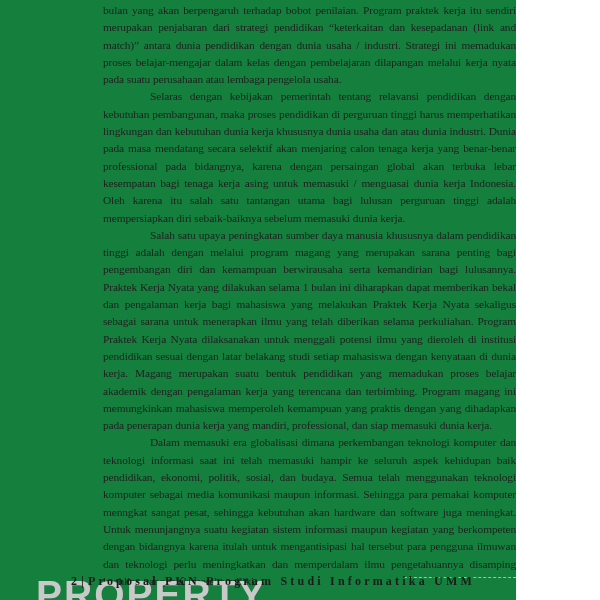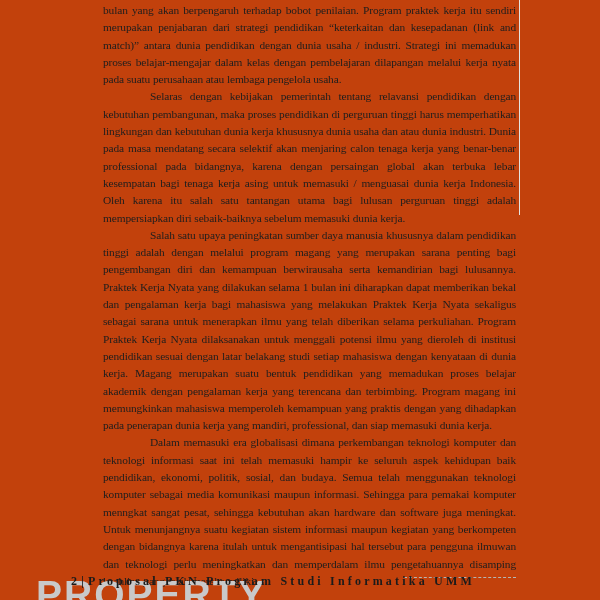--- a/index.html
+++ b/index.html
@@ -7,23 +7,23 @@
     padding: 0;
   }
   body {
     width: 600px;
     height: 600px;
     background: #ffffff;
     font-family: "Liberation Serif", serif;
   }
   .page {
     position: relative;
-    width: 600px;
+    width: 516px;
     height: 600px;
-    background: #c2410c;
+    background: #15803d;
     overflow: hidden;
   }
   
   .scan-vline {
     position: absolute;
     left: 519px;
     top: 0;
     width: 1px;
     height: 215px;
     background: #e2e2e0;

